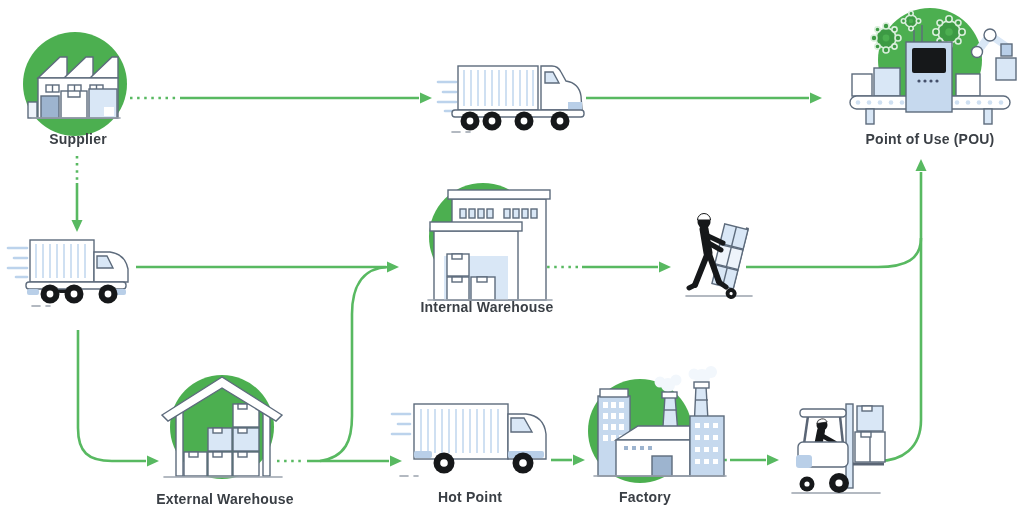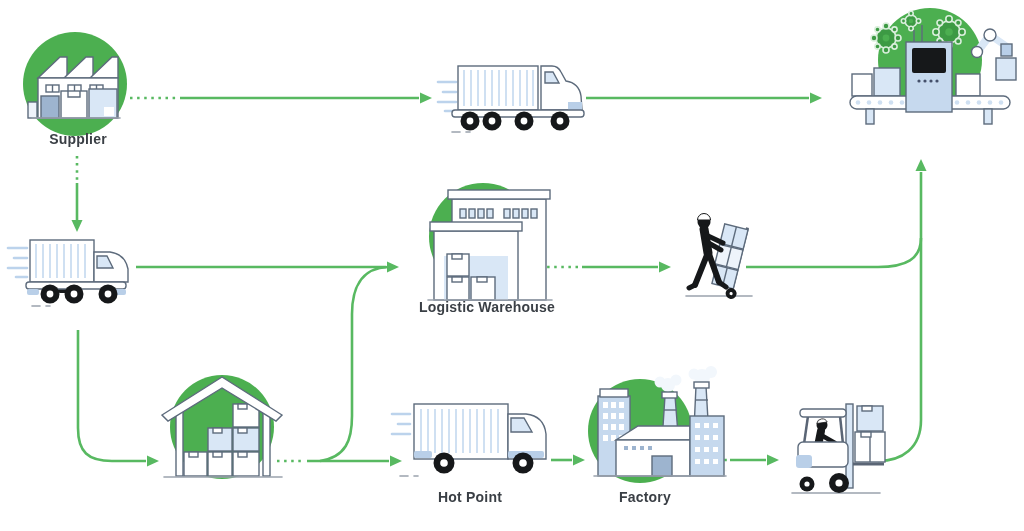--- a/index.html
+++ b/index.html
@@ -447,17 +447,19 @@
     <g>
       <circle class="dark" cx="807" cy="484" r="7.5"></circle>
           <circle class="white" cx="807" cy="484" r="2.6"></circle>
       <circle class="dark" cx="839" cy="483" r="10"></circle>
           <circle class="white" cx="839" cy="483" r="3.6"></circle>
     </g>
   </g>
 </svg>
 
   <div class="node-label" style="left:78px;top:131px;">Supplier</div>
-  <div class="node-label" style="left:487px;top:299px;">Logistic Warehouse</div>
+  <div class="node-label" style="left:930px;top:131px;">Point of Use (POU)</div>
+  <div class="node-label" style="left:487px;top:299px;">Internal Warehouse</div>
+  <div class="node-label" style="left:225px;top:491px;">External Warehouse</div>
   <div class="node-label" style="left:470px;top:489px;">Hot Point</div>
   <div class="node-label" style="left:645px;top:489px;text-align:center;">Factory</div>
 
 </div>
 
 </body></html>

